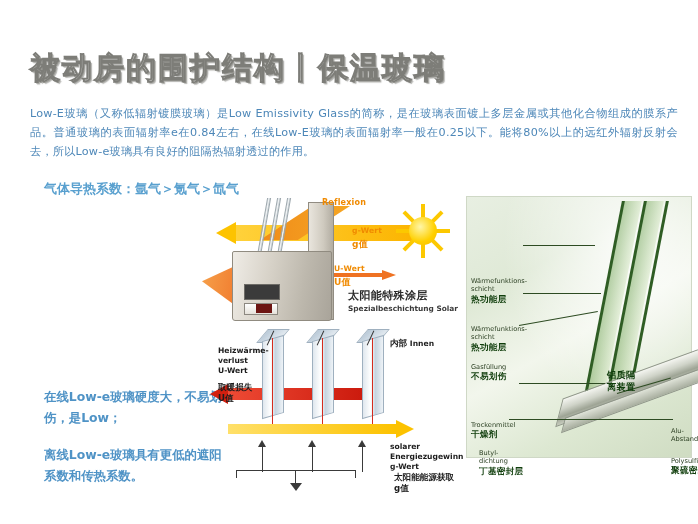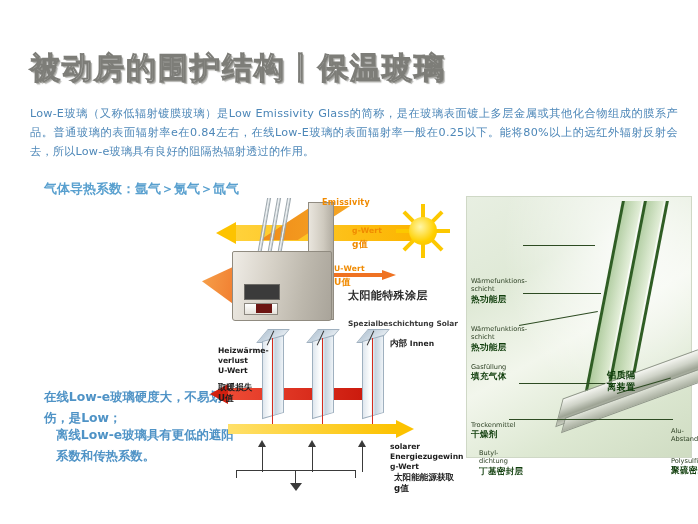--- a/index.html
+++ b/index.html
@@ -56,21 +56,21 @@
   
   .note {
     position: absolute;
     font-size: 12.4px;
     font-weight: bold;
     line-height: 21px;
     color: #4f93c6;
     width: 180px;
   }
   #note1 { left: 44px; top: 386px; }
-  #note2 { left: 44px; top: 424px; margin-left: 12px; }
+  #note2 { left: 44px; top: 444px; }
 
   
   #diagA {
     position: absolute;
     left: 200px; top: 196px;
     width: 240px; height: 128px;
   }
   
   .profA-body {
     position: absolute;
@@ -182,21 +182,21 @@
   #lblA-reflexion { left: 122px; top: 2px; font-size: 8px; }
   #lblA-gwert { left: 152px; top: 30px; }
   #lblA-gzh    { left: 152px; top: 42px; font-size: 9px; }
   #lblA-uwert  { left: 134px; top: 68px; }
   #lblA-uzh    { left: 134px; top: 80px; font-size: 9px; }
   #capA {
     position: absolute; left: 348px; top: 288px; width: 130px;
     text-align: left;
   }
   #capA .cn { font-size: 11px; font-weight: bold; color: #2a2a2a; letter-spacing: .4px; }
-  #capA .de { font-size: 7.4px; color: #3a3a3a; font-weight: bold; margin-top: 16px; }
+  #capA .de { font-size: 7.4px; color: #3a3a3a; font-weight: bold; margin-top: 1px; }
 
   
   #diagB {
     position: absolute;
     left: 210px; top: 332px;
     width: 250px; height: 180px;
   }
   .paneWrap {
     position: absolute; top: 6px;
     width: 34px; height: 90px;
@@ -393,21 +393,21 @@
       <div class="ray" style="transform:rotate(45deg)"></div>
       <div class="ray" style="transform:rotate(90deg)"></div>
       <div class="ray" style="transform:rotate(135deg)"></div>
       <div class="ray" style="transform:rotate(180deg)"></div>
       <div class="ray" style="transform:rotate(225deg)"></div>
       <div class="ray" style="transform:rotate(270deg)"></div>
       <div class="ray" style="transform:rotate(315deg)"></div>
       <div class="core"></div>
     </div>
 
-    <div class="lblA" id="lblA-reflexion">Emissivity</div>
+    <div class="lblA" id="lblA-reflexion">Reflexion</div>
     <div class="lblA" id="lblA-gwert">g-Wert</div>
     <div class="lblA" id="lblA-gzh">g值</div>
     <div class="lblA" id="lblA-uwert">U-Wert</div>
     <div class="lblA" id="lblA-uzh">U值</div>
   </div>
 
   <div id="capA">
     <div class="cn">太阳能特殊涂层</div>
     <div class="de">Spezialbeschichtung Solar</div>
   </div>
@@ -500,21 +500,21 @@
     <div class="lblC" style="left:4px; top:36px;">
       Wärmefunktions-<br>schicht
       <span class="cn">热功能层</span>
     </div>
     <div class="lblC" style="left:4px; top:84px;">
       Wärmefunktions-<br>schicht
       <span class="cn">热功能层</span>
     </div>
     <div class="lblC" style="left:4px; top:122px;">
       <span>Gasfüllung</span>
-      <span class="cn">填充气体</span>
+      <span class="cn">不易划伤</span>
     </div>
     <div class="lblC" style="left:4px; top:180px;">
       <span>Trockenmittel</span>
       <span class="cn">干燥剂</span>
     </div>
     <div class="lblC" style="left:12px; top:208px;">
       Butyl-<br>dichtung
       <span class="cn">丁基密封层</span>
     </div>
 

